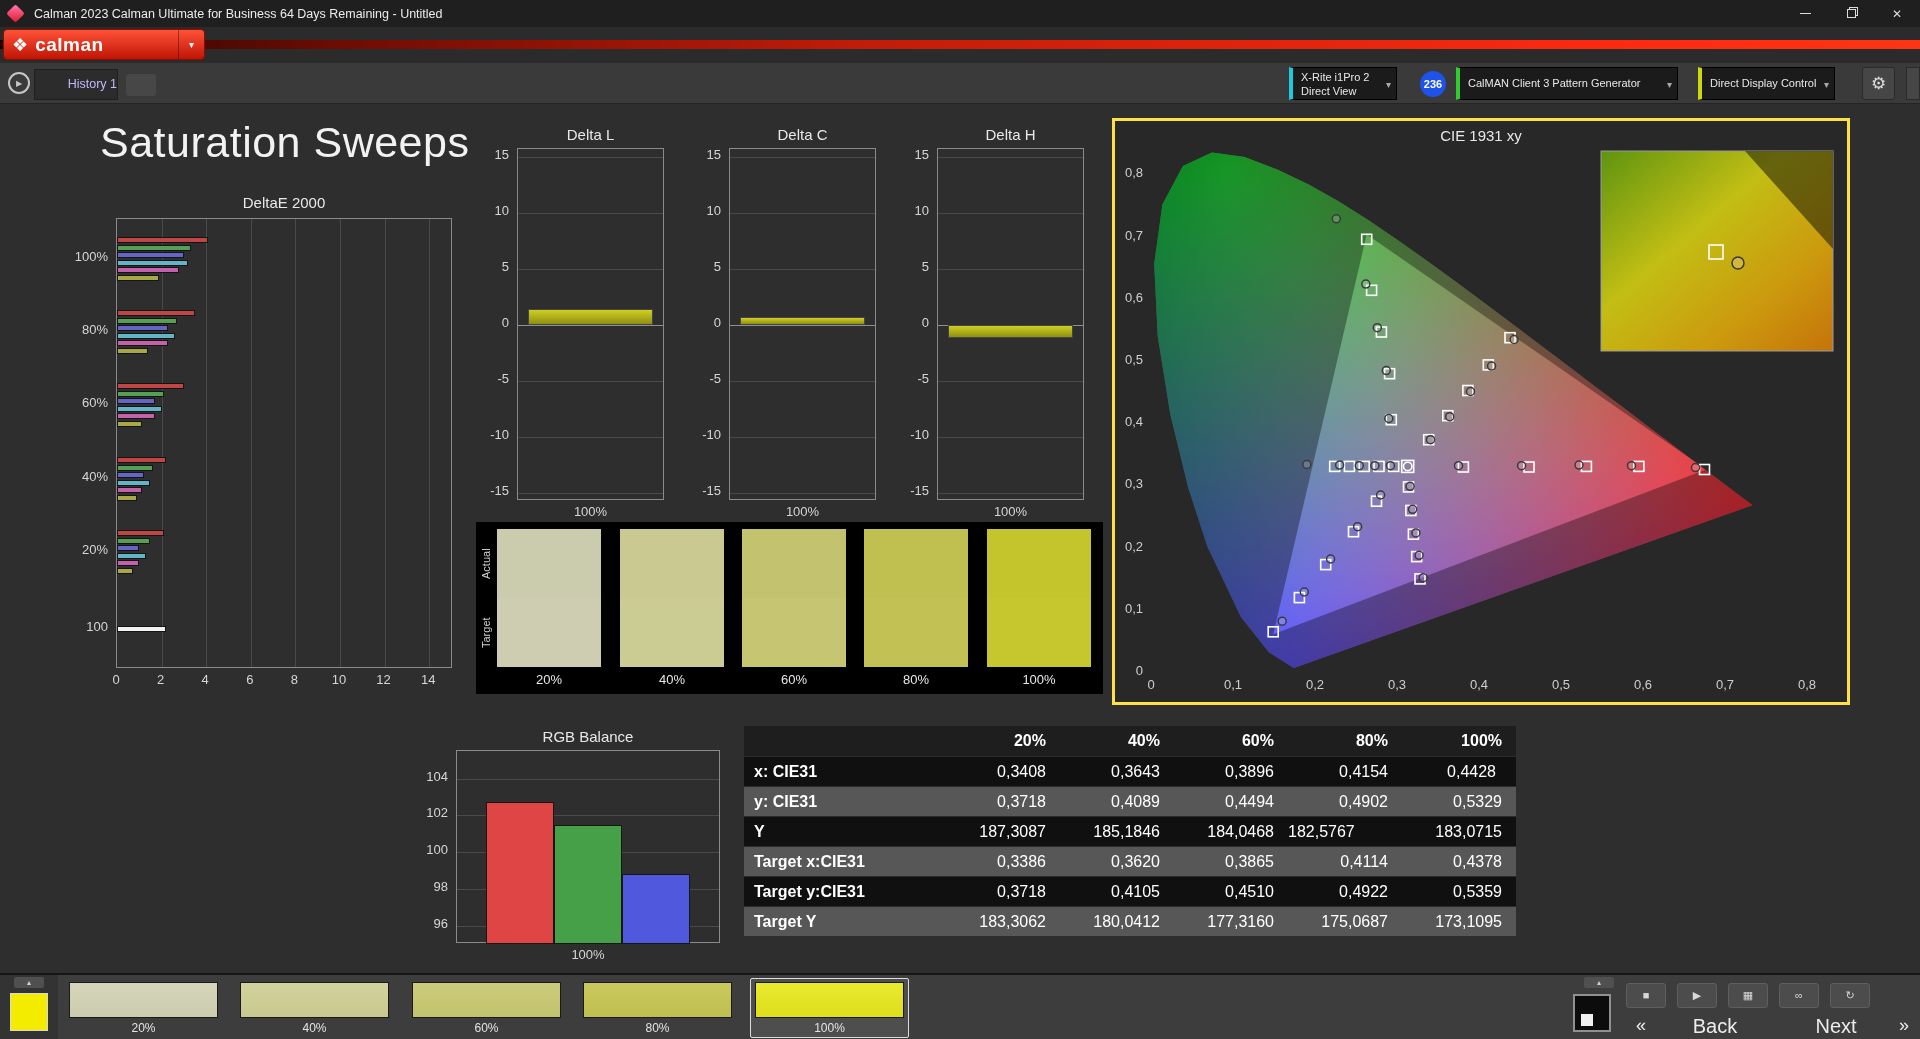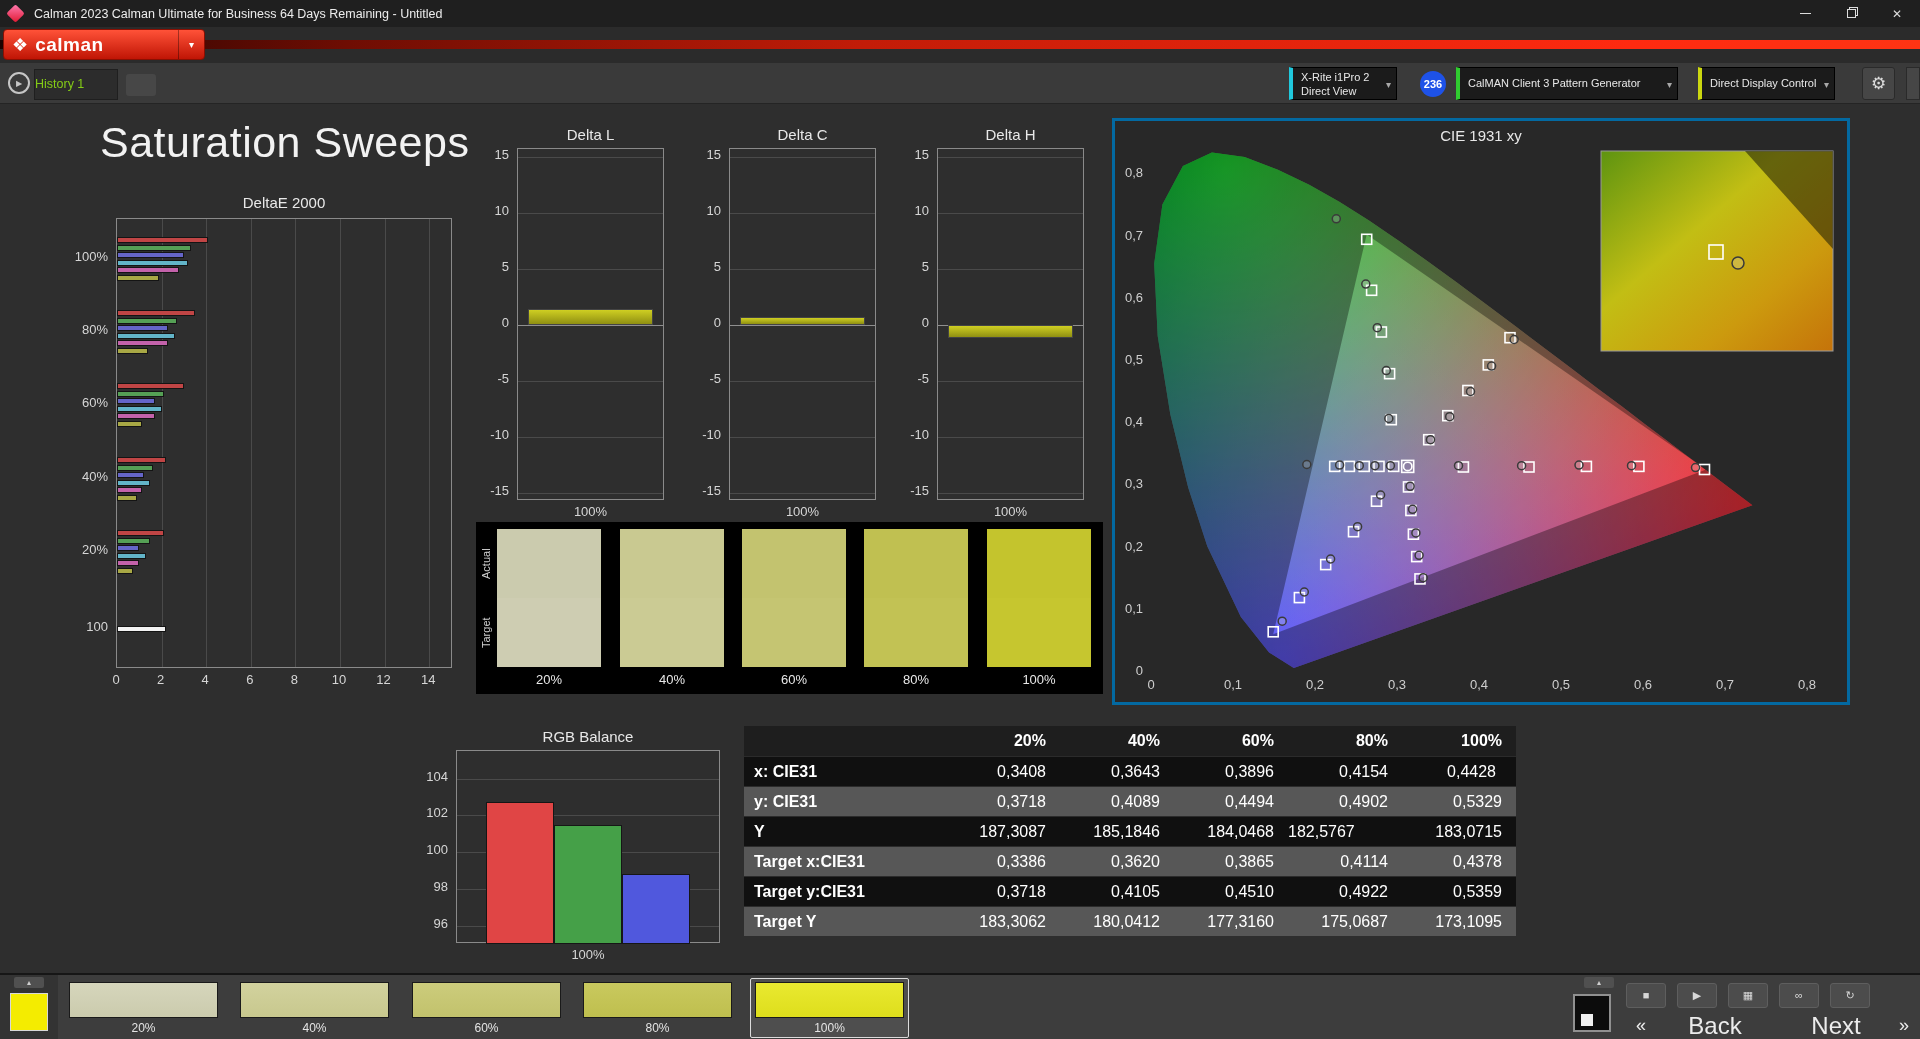--- a/index.html
+++ b/index.html
@@ -27,39 +27,39 @@
   .logo .dia{font-size:18px;color:#fff}
   .logo .word{font-size:19px;font-weight:bold;color:#fff;margin-left:7px;letter-spacing:.5px}
   .logo .caret{margin-left:auto;width:26px;text-align:center;color:#fff;font-size:10px;
     border-left:1px solid rgba(0,0,0,.35);align-self:stretch;display:flex;align-items:center;justify-content:center}
 
   
   .toolbar{position:absolute;left:0;top:63px;width:1920px;height:41px;background:#3a3a3a;border-bottom:1px solid #242424}
   .navcircle{position:absolute;left:8px;top:9px;width:22px;height:22px;border:2px solid #c6c6c6;border-radius:50%;
     color:#c6c6c6;font-size:8px;display:flex;align-items:center;justify-content:center}
   .tab{position:absolute;left:34px;top:6px;width:84px;height:31px;background:#2c2c2c;border:1px solid #1f1f1f;
-    font-size:12.5px;color:#84cc16;text-align:left;line-height:29px}
+    font-size:12.5px;color:#c4b5fd;text-align:right;line-height:29px}
   .ghosttab{position:absolute;left:126px;top:11px;width:30px;height:22px;background:#474747;border-radius:3px}
   .dd{position:absolute;top:4px;height:33px;background:#1b1b1b;border:1px solid #000;color:#e8e8e8;font-size:11px}
   .dd .caret{position:absolute;right:5px;top:50%;transform:translateY(-50%);color:#a8a8a8;font-size:10px}
   .dd .txt{padding:3px 18px 0 8px;line-height:13px}
   .dd .txt1{padding:9px 18px 0 8px;line-height:13px;white-space:nowrap}
   .badge{position:absolute;left:1420px;top:8px;width:26px;height:26px;border-radius:50%;background:#1e52e8;
     color:#fff;font-size:11px;font-weight:bold;text-align:center;line-height:26px}
   .gearbtn{position:absolute;left:1862px;top:4px;width:33px;height:33px;background:#464646;border:1px solid #2a2a2a;
     border-radius:3px;color:#dcdcdc;font-size:17px;text-align:center;line-height:31px}
   .partialbtn{position:absolute;left:1906px;top:4px;width:14px;height:33px;background:#464646;border:1px solid #2a2a2a}
 
   
   .page-title{position:absolute;left:100px;top:118px;font-size:43px;font-weight:300;color:#f2f2f2;letter-spacing:.5px}
   .ctitle{position:absolute;font-size:15px;color:#e8e8e8;text-align:center}
   .plot{position:absolute;border:1px solid #8a8a8a}
   .tick{position:absolute;font-size:13px;color:#d6d6d6}
 
-  .cie-panel{position:absolute;left:1112px;top:118px;width:738px;height:587px;border:3px solid #0369a1;background:#282828}
+  .cie-panel{position:absolute;left:1112px;top:118px;width:738px;height:587px;border:3px solid #fde047;background:#282828}
   .cie-title{position:absolute;left:0;top:6px;width:732px;text-align:center;font-size:15px;color:#e8e8e8;z-index:2}
   #cie-svg-host{position:absolute;left:0;top:0;width:732px;height:581px}
   .ctick{fill:#cfcfcf;font-family:"Liberation Sans",sans-serif;font-size:13px}
   .tgt{fill:none;stroke:#ffffff;stroke-width:1.6}
   .meas{fill:rgba(230,230,230,0.22);stroke:#3a3a3a;stroke-width:1.5}
 
   .swatch-panel{position:absolute;left:476px;top:522px;width:627px;height:172px;background:#000}
 
   .current-reading{position:absolute;left:92px;top:733px}
   .cr-title{font-size:31px;color:#f2f2f2;font-weight:400}
@@ -71,21 +71,21 @@
   .bottombar{position:absolute;left:0;top:973px;width:1920px;height:66px;background:#3d3d3d;border-top:2px solid #161616}
   .bb-leftcell{position:absolute;left:0;top:0;width:58px;height:66px;background:#333}
   .chevbtn{position:absolute;width:30px;height:11px;background:#505050;border-radius:2px;color:#cfcfcf;
     font-size:8px;text-align:center;line-height:11px}
   .pattern-square{position:absolute;left:10px;top:18px;width:38px;height:38px;border:1px solid #d8d8d8}
   .blacksq{position:absolute;left:1573px;top:19px;width:38px;height:38px;background:#0c0c0c;border:2px solid #909090}
   .blacksq .inner{position:absolute;left:6px;bottom:4px;width:12px;height:12px;background:#f0f0f0}
   .mediabtn{position:absolute;top:8px;width:40px;height:25px;background:#4c4c4c;border:1px solid #5e5e5e;border-radius:3px;
     color:#d8d8d8;font-size:11px;text-align:center;line-height:23px}
   .navbtn{position:absolute;top:38px;height:26px;color:#ececec;text-align:center}
-  .navtext{font-size:24px;line-height:26px}
+  .navtext{font-size:20px;line-height:26px}
   .navarrow{font-size:18px;line-height:24px}
 </style>
 </head>
 <body>
 
 <div id="app">
 
   <div class="titlebar">
     <div class="app-icon"></div>
     <div class="title-text">Calman 2023 Calman Ultimate for Business 64 Days Remaining  - Untitled</div>

